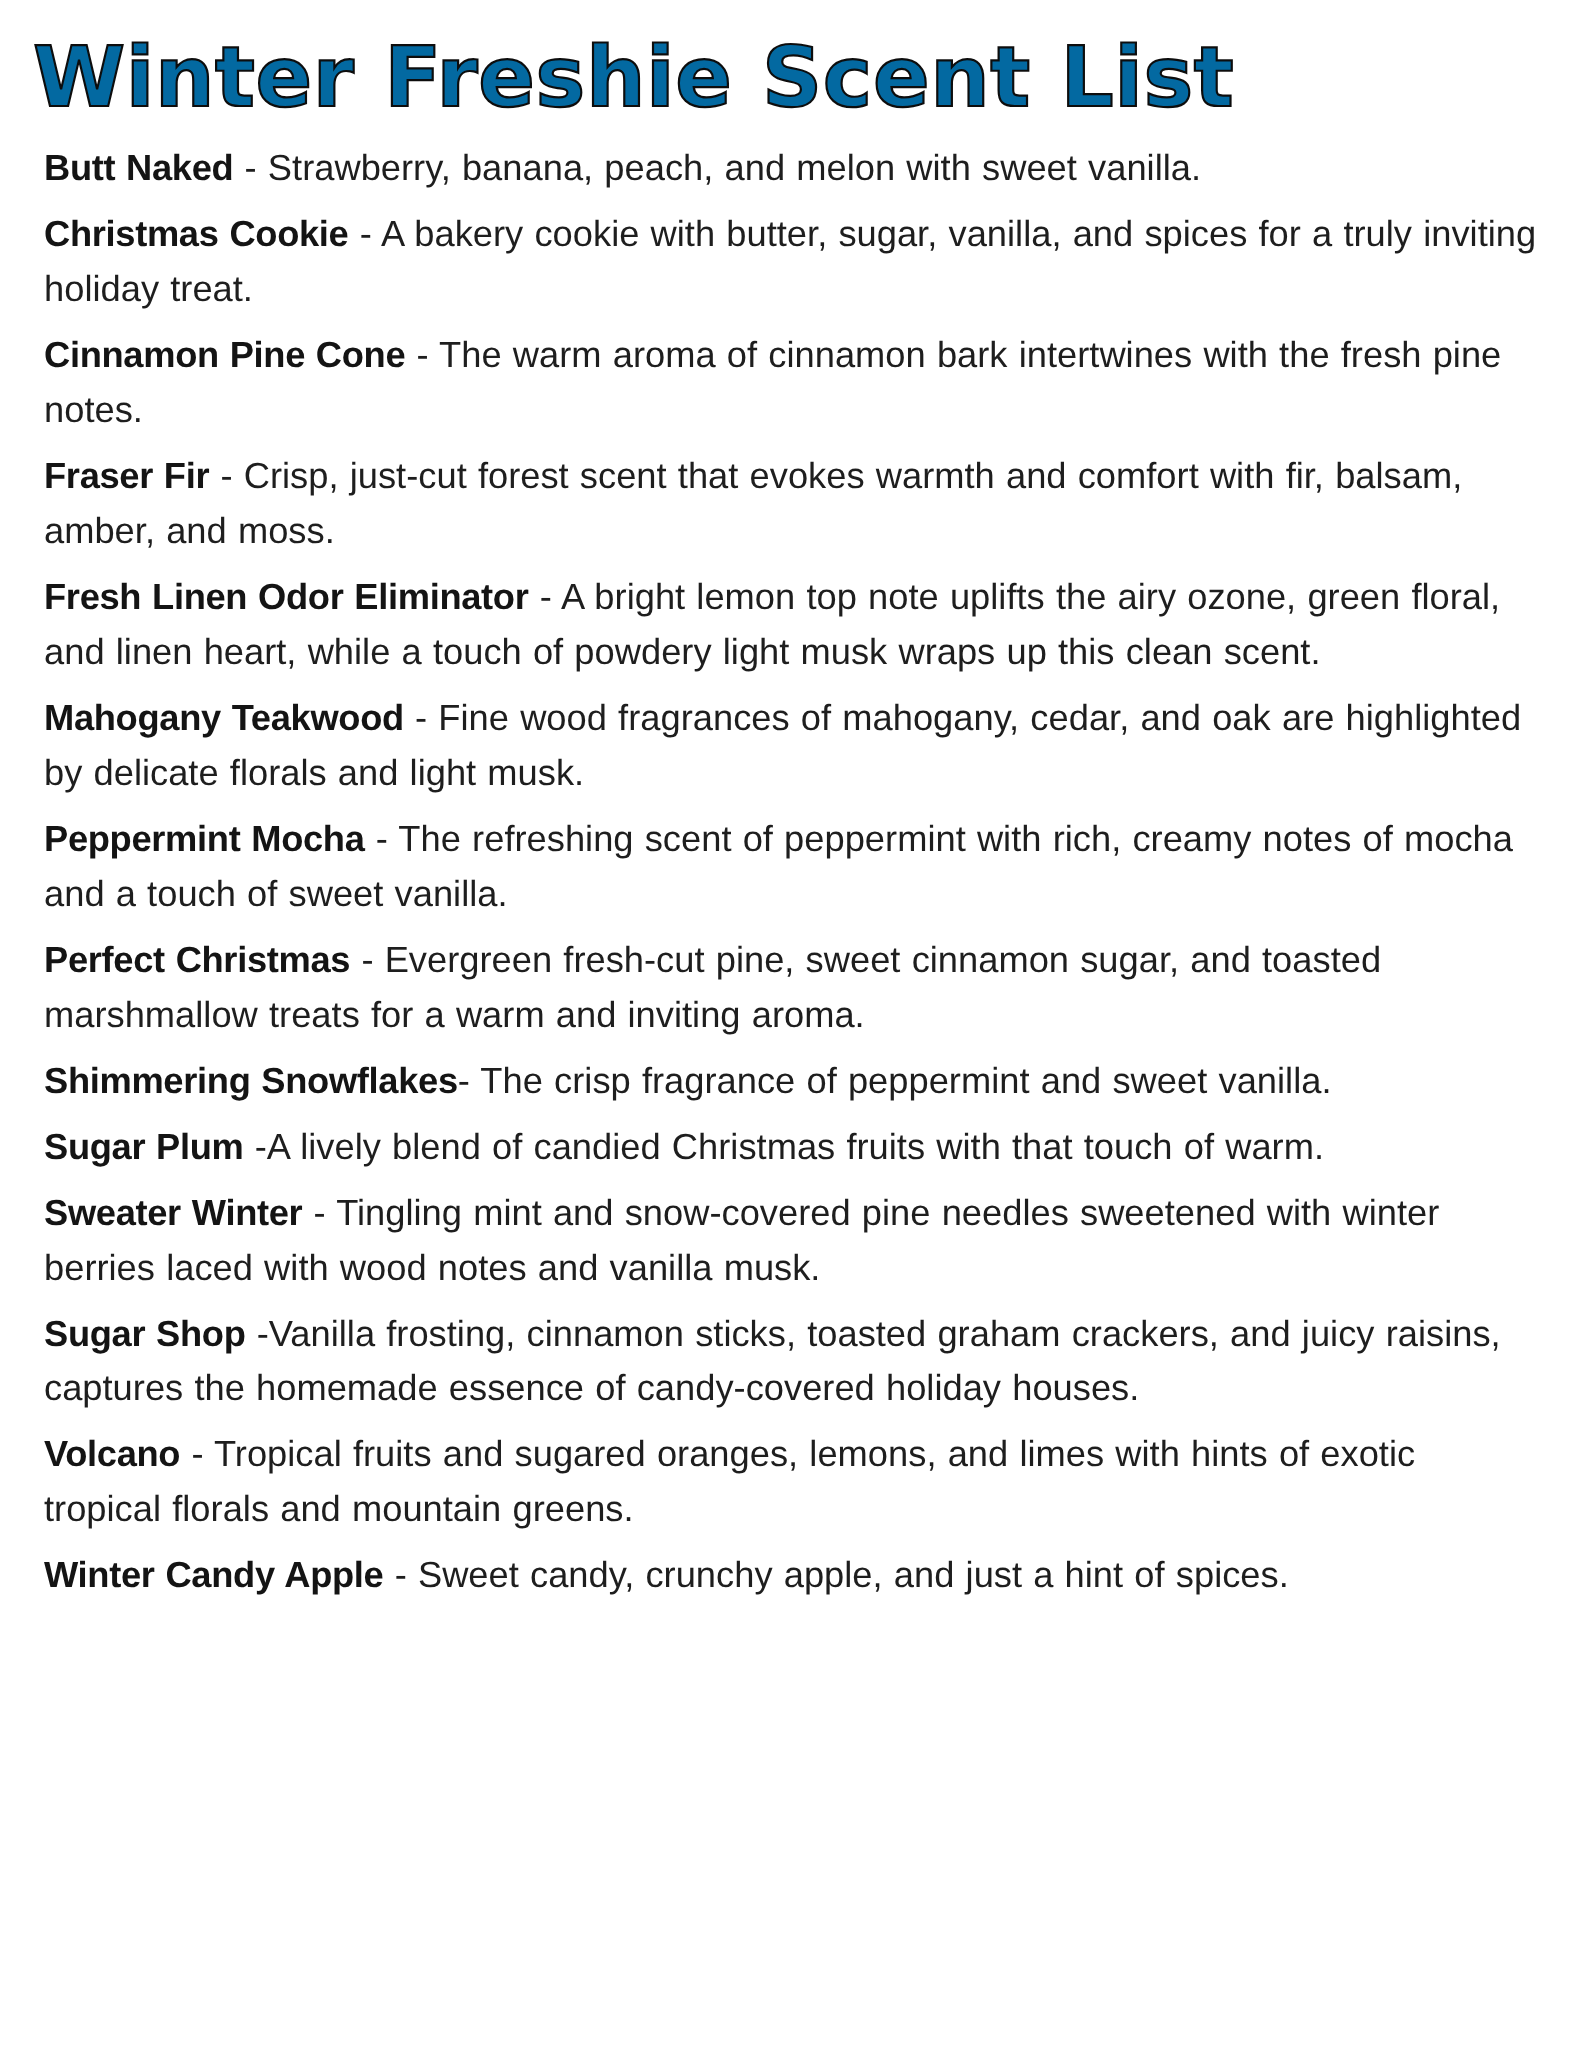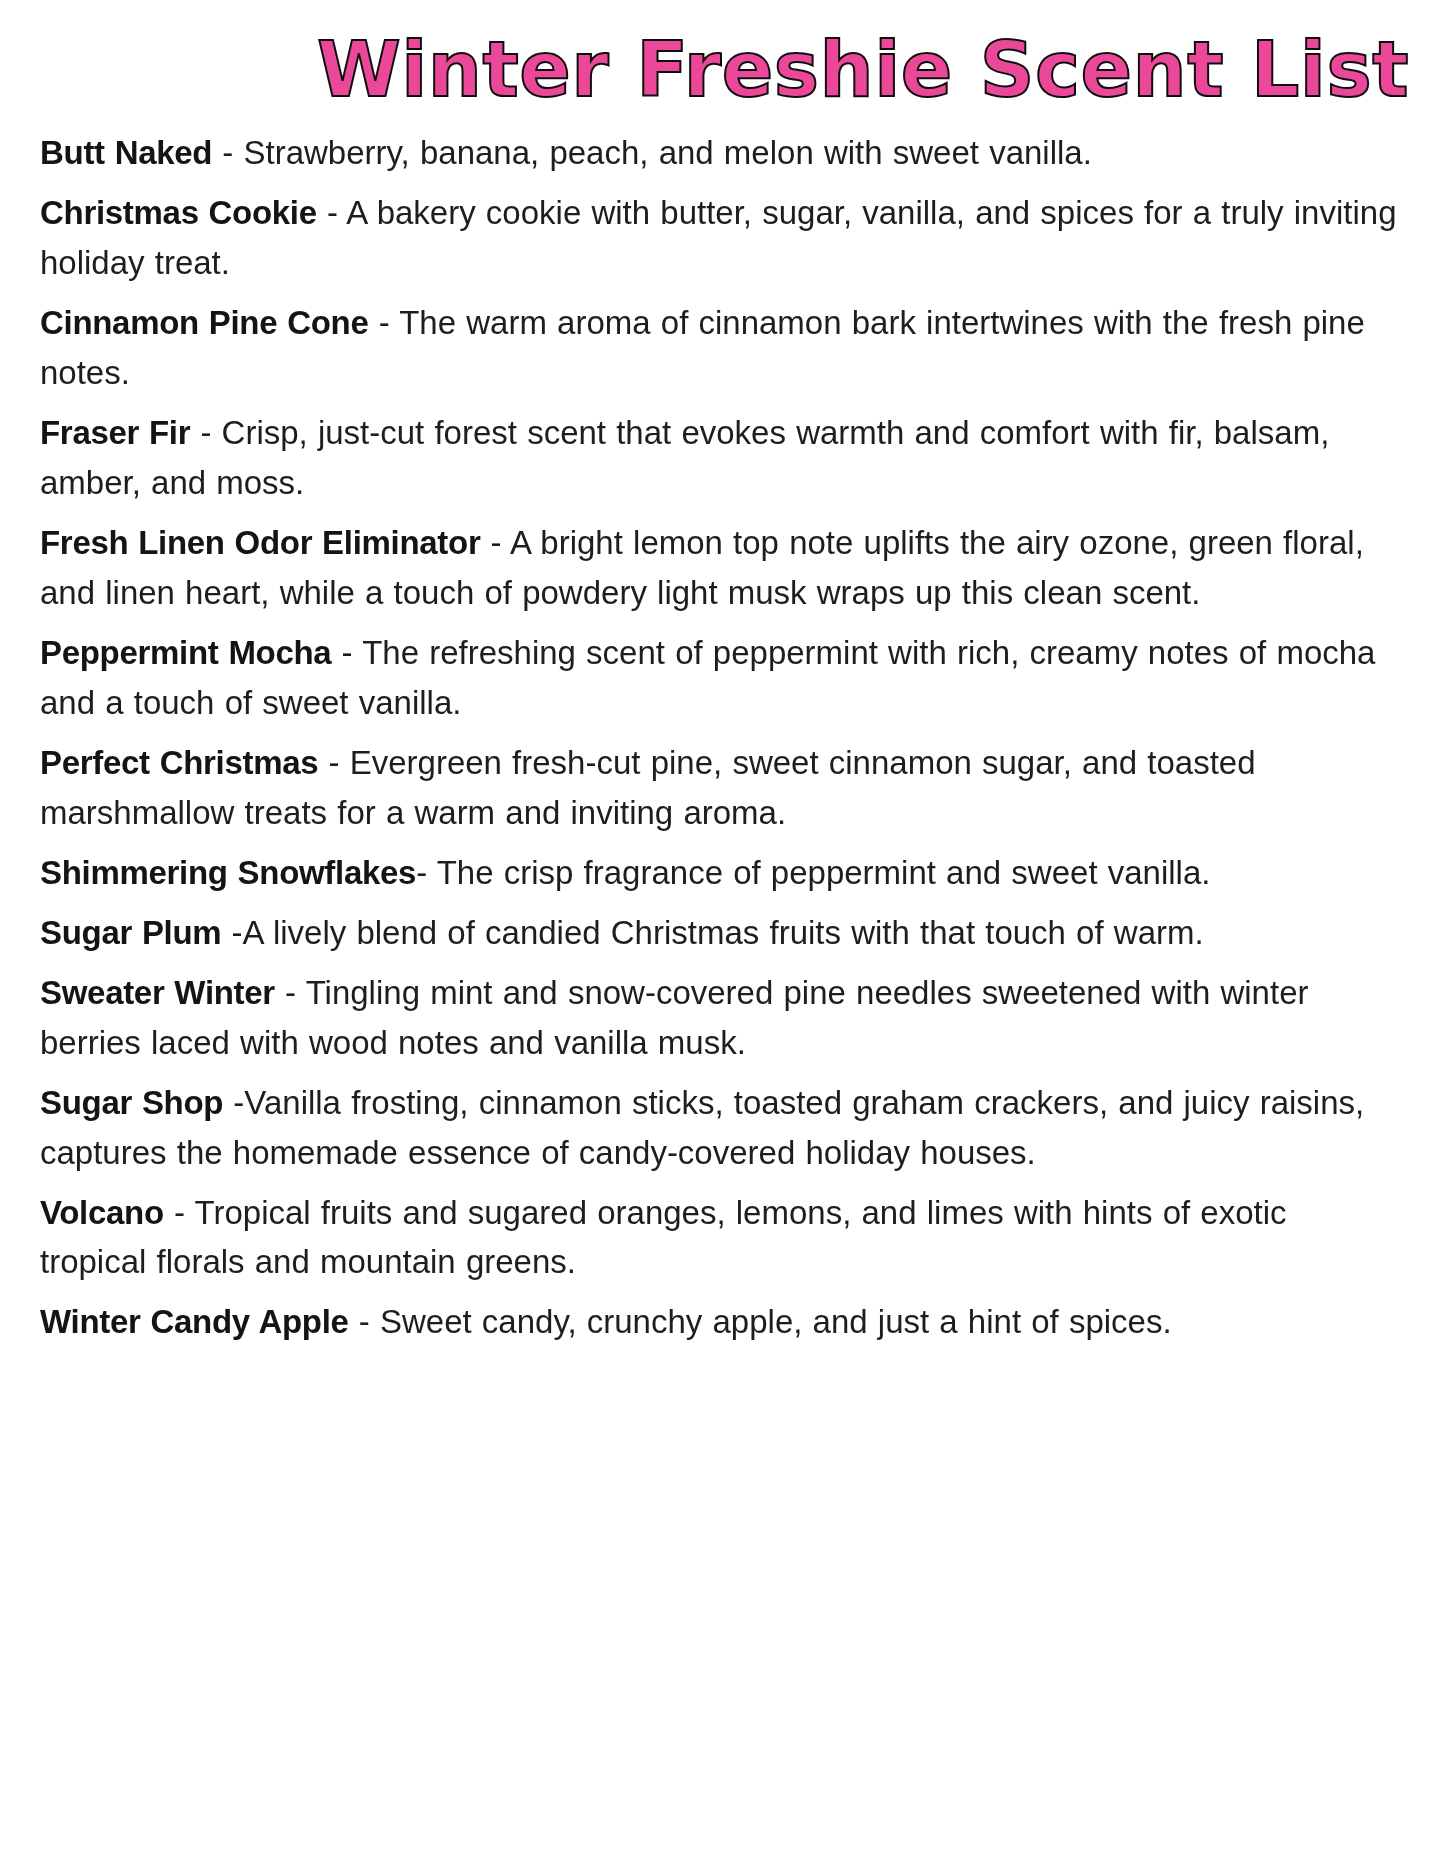--- a/index.html
+++ b/index.html
@@ -19,23 +19,23 @@
     width: 1445px;
     min-height: 1871px;
     padding: 14px 36px 30px 30px;
     background: #ffffff;
   }
   .title {
     font-family: "DejaVu Sans", sans-serif;
     font-weight: 800;
     font-size: 76px;
     line-height: 1.05;
-    text-align: right;
+    text-align: left;
     margin: 16px 0 18px 0;
-    color: #ec4899;
+    color: #0369a1;
     letter-spacing: 0.5px;
     -webkit-text-stroke: 2px #0d0d0d;
   }
   .scent-list {
     margin: 0;
   }
   .scent {
     margin: 10px;
     font-size: 33px;
     line-height: 1.515;
@@ -62,20 +62,21 @@
 
     <p class="scent"><b>Christmas Cookie</b><span> - </span><span>A bakery cookie with butter, sugar, vanilla, and spices for a truly inviting holiday treat.</span></p>
 
     <p class="scent"><b>Cinnamon Pine Cone</b><span> - </span><span>The warm aroma of cinnamon bark intertwines with the fresh pine notes.</span></p>
 
 
     <p class="scent"><b>Fraser Fir</b><span> - </span><span>Crisp, just-cut forest scent that evokes warmth and comfort with fir, balsam, amber, and moss.</span></p>
 
     <p class="scent"><b>Fresh Linen Odor Eliminator</b><span> - </span><span>A bright lemon top note uplifts the airy ozone, green floral, and linen heart, while a touch of powdery light musk wraps up this clean scent.</span></p>
 
+    <p class="scent"><b>Mahogany Teakwood</b><span> - </span><span>Fine wood fragrances of mahogany, cedar, and oak are highlighted by delicate florals and light musk.</span></p>
 
 
     <p class="scent"><b>Peppermint Mocha</b><span> - </span><span>The refreshing scent of peppermint with rich, creamy notes of mocha and a touch of sweet vanilla.</span></p>
 
     <p class="scent"><b>Perfect Christmas</b><span> - </span><span>Evergreen fresh-cut pine, sweet cinnamon sugar, and toasted marshmallow treats for a warm and inviting aroma.</span></p>
 
     <p class="scent"><b>Shimmering Snowflakes</b><span>- </span><span>The crisp fragrance of peppermint and sweet vanilla.</span></p>
 
     <p class="scent"><b>Sugar Plum</b><span> -</span><span>A lively blend of candied Christmas fruits with that touch of warm.</span></p>
 

